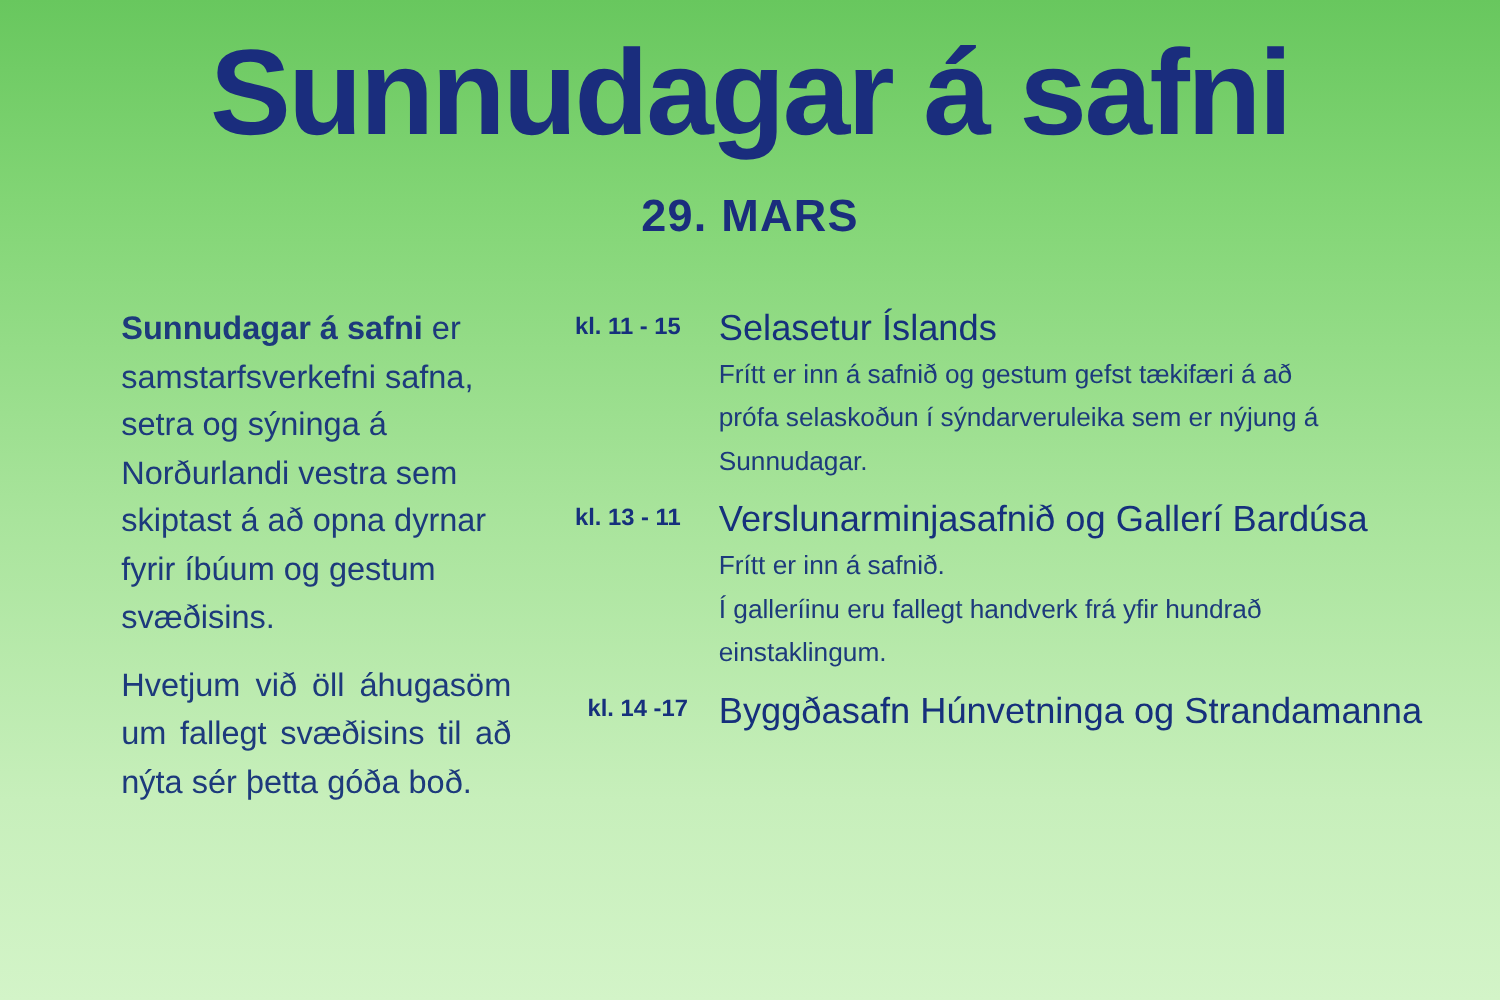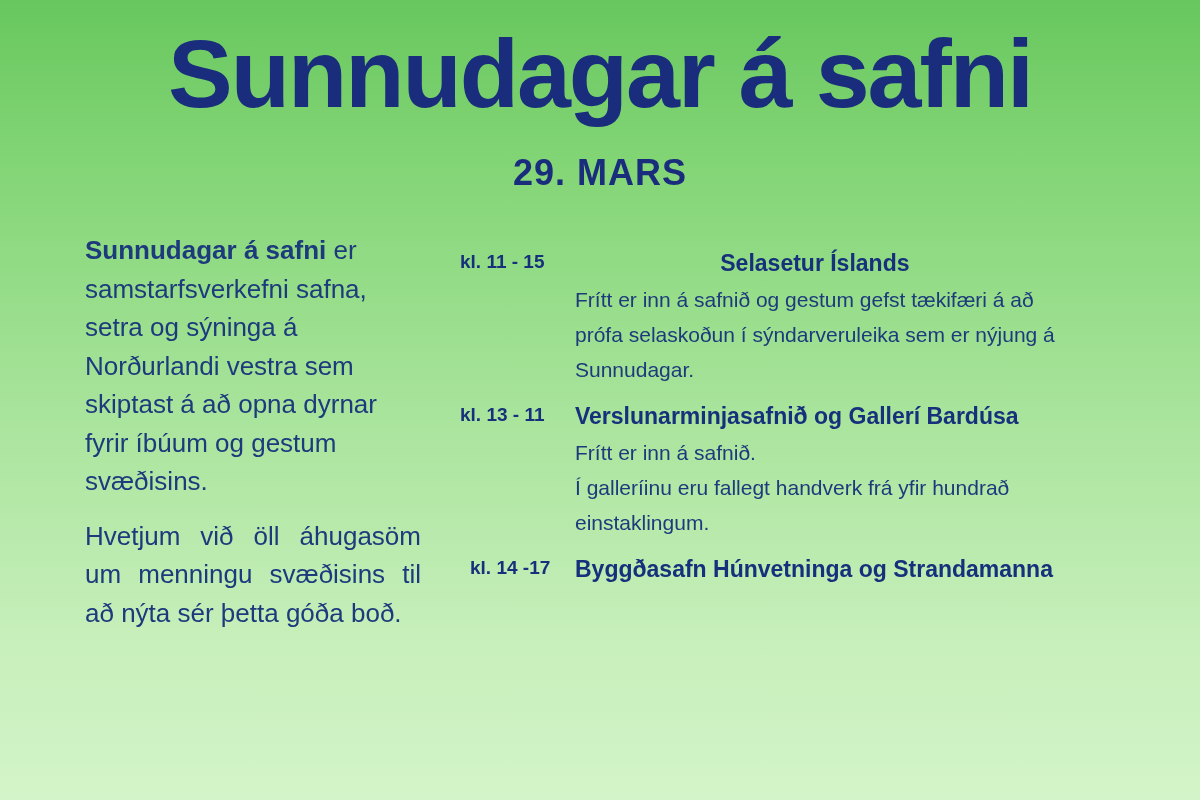--- a/index.html
+++ b/index.html
@@ -18,41 +18,41 @@
   }
   .date{
     position:absolute;left:0;top:152px;width:1200px;
     text-align:center;font-size:36px;font-weight:bold;letter-spacing:1px;
     color:#1a2d7d;
   }
   .intro{
     position:absolute;left:85px;top:231px;width:336px;
     font-size:26px;line-height:38.5px;color:#1d3a7c;
   }
-  .intro p{margin:0;}
+  .intro p{margin:12px;}
   .intro .intro-p2{margin-top:16px;text-align:justify;}
   .events{position:absolute;left:460px;top:246px;width:690px;color:#1d3a7c;}
   .event{display:flex;margin-bottom:12px;gap:10px;}
   .event-time{flex:none;width:105px;font-size:19px;font-weight:bold;color:#16307c;padding-top:5px;}
   .event.indent .event-time{padding-left:10px;width:95px;}
-  .event-title{font-size:23px;font-weight:bold;line-height:34px;color:#16307c;text-align:center;}
+  .event-title{font-size:29px;font-weight:normal;line-height:34px;color:#16307c;}
   .event-desc{font-size:21px;line-height:35px;margin-top:2px;}
   .logos{position:absolute;left:0;top:640px;width:1200px;height:160px;}
 </style>
 </head>
 <body>
 
 <div class="poster">
 
   <h1 class="title">Sunnudagar á safni</h1>
   <div class="date">29. MARS</div>
 
   <section class="intro">
     <p class="intro-p1"><strong>Sunnudagar á safni</strong><span> er samstarfsverkefni safna, setra og sýninga á Norðurlandi vestra sem skiptast á að opna dyrnar fyrir íbúum og gestum svæðisins.</span></p>
-    <p class="intro-p2">Hvetjum við öll áhugasöm um menningu svæðisins til að nýta sér þetta góða boð.</p>
+    <p class="intro-p2">Hvetjum við öll áhugasöm um fallegt svæðisins til að nýta sér þetta góða boð.</p>
   </section>
 
   <section class="events">
 
     <div class="event">
       <div class="event-time">kl. 11 - 15</div>
       <div class="event-body">
         <div class="event-title">
           <div>Selasetur Íslands</div>
         </div>

